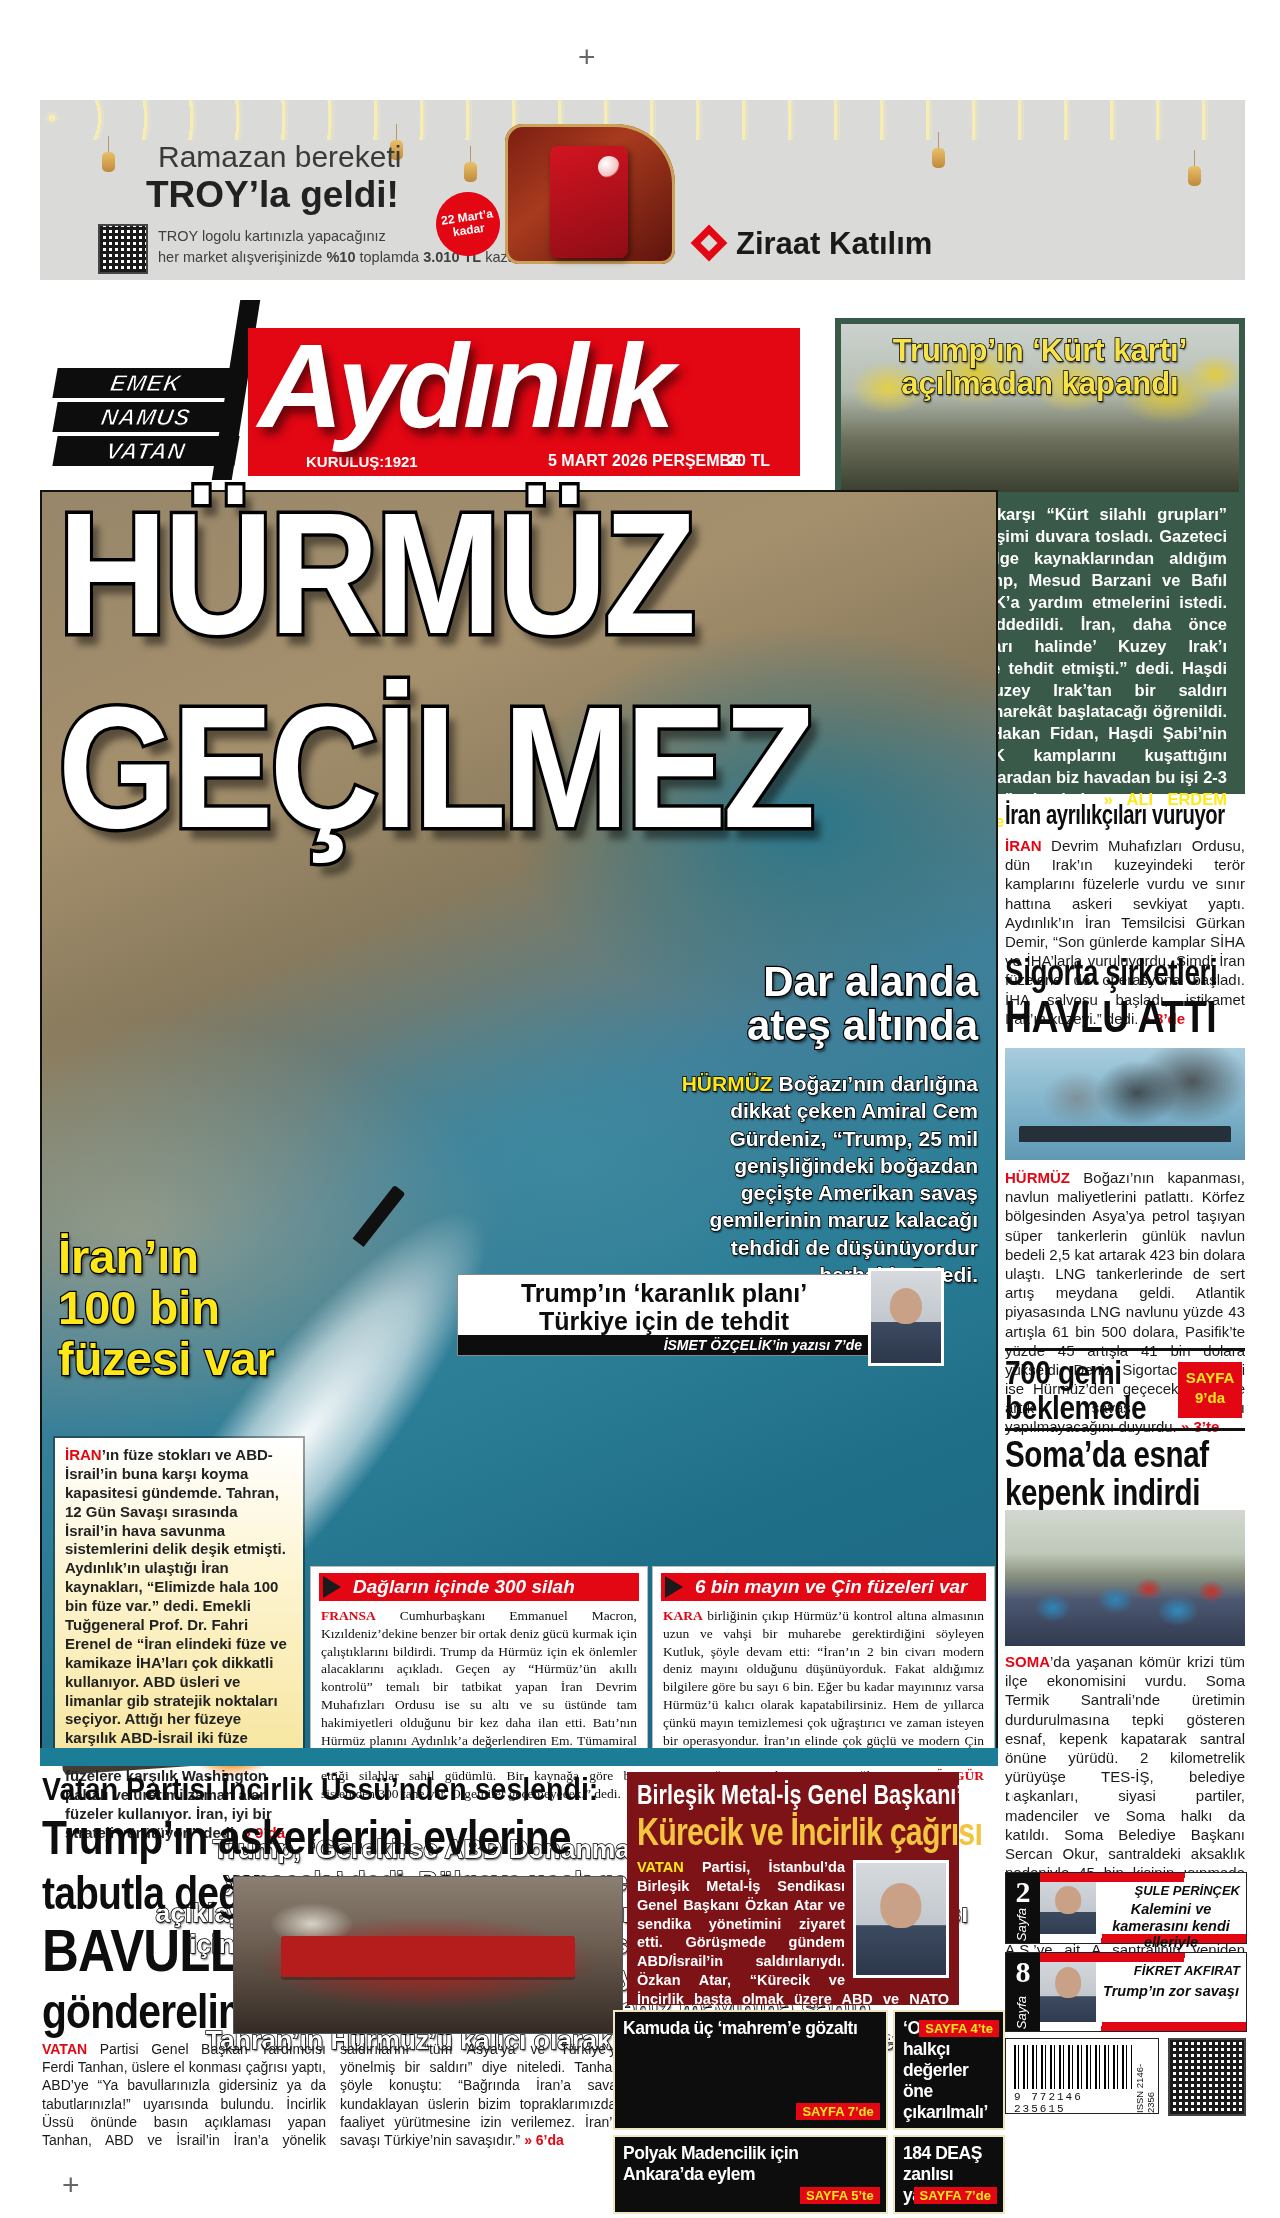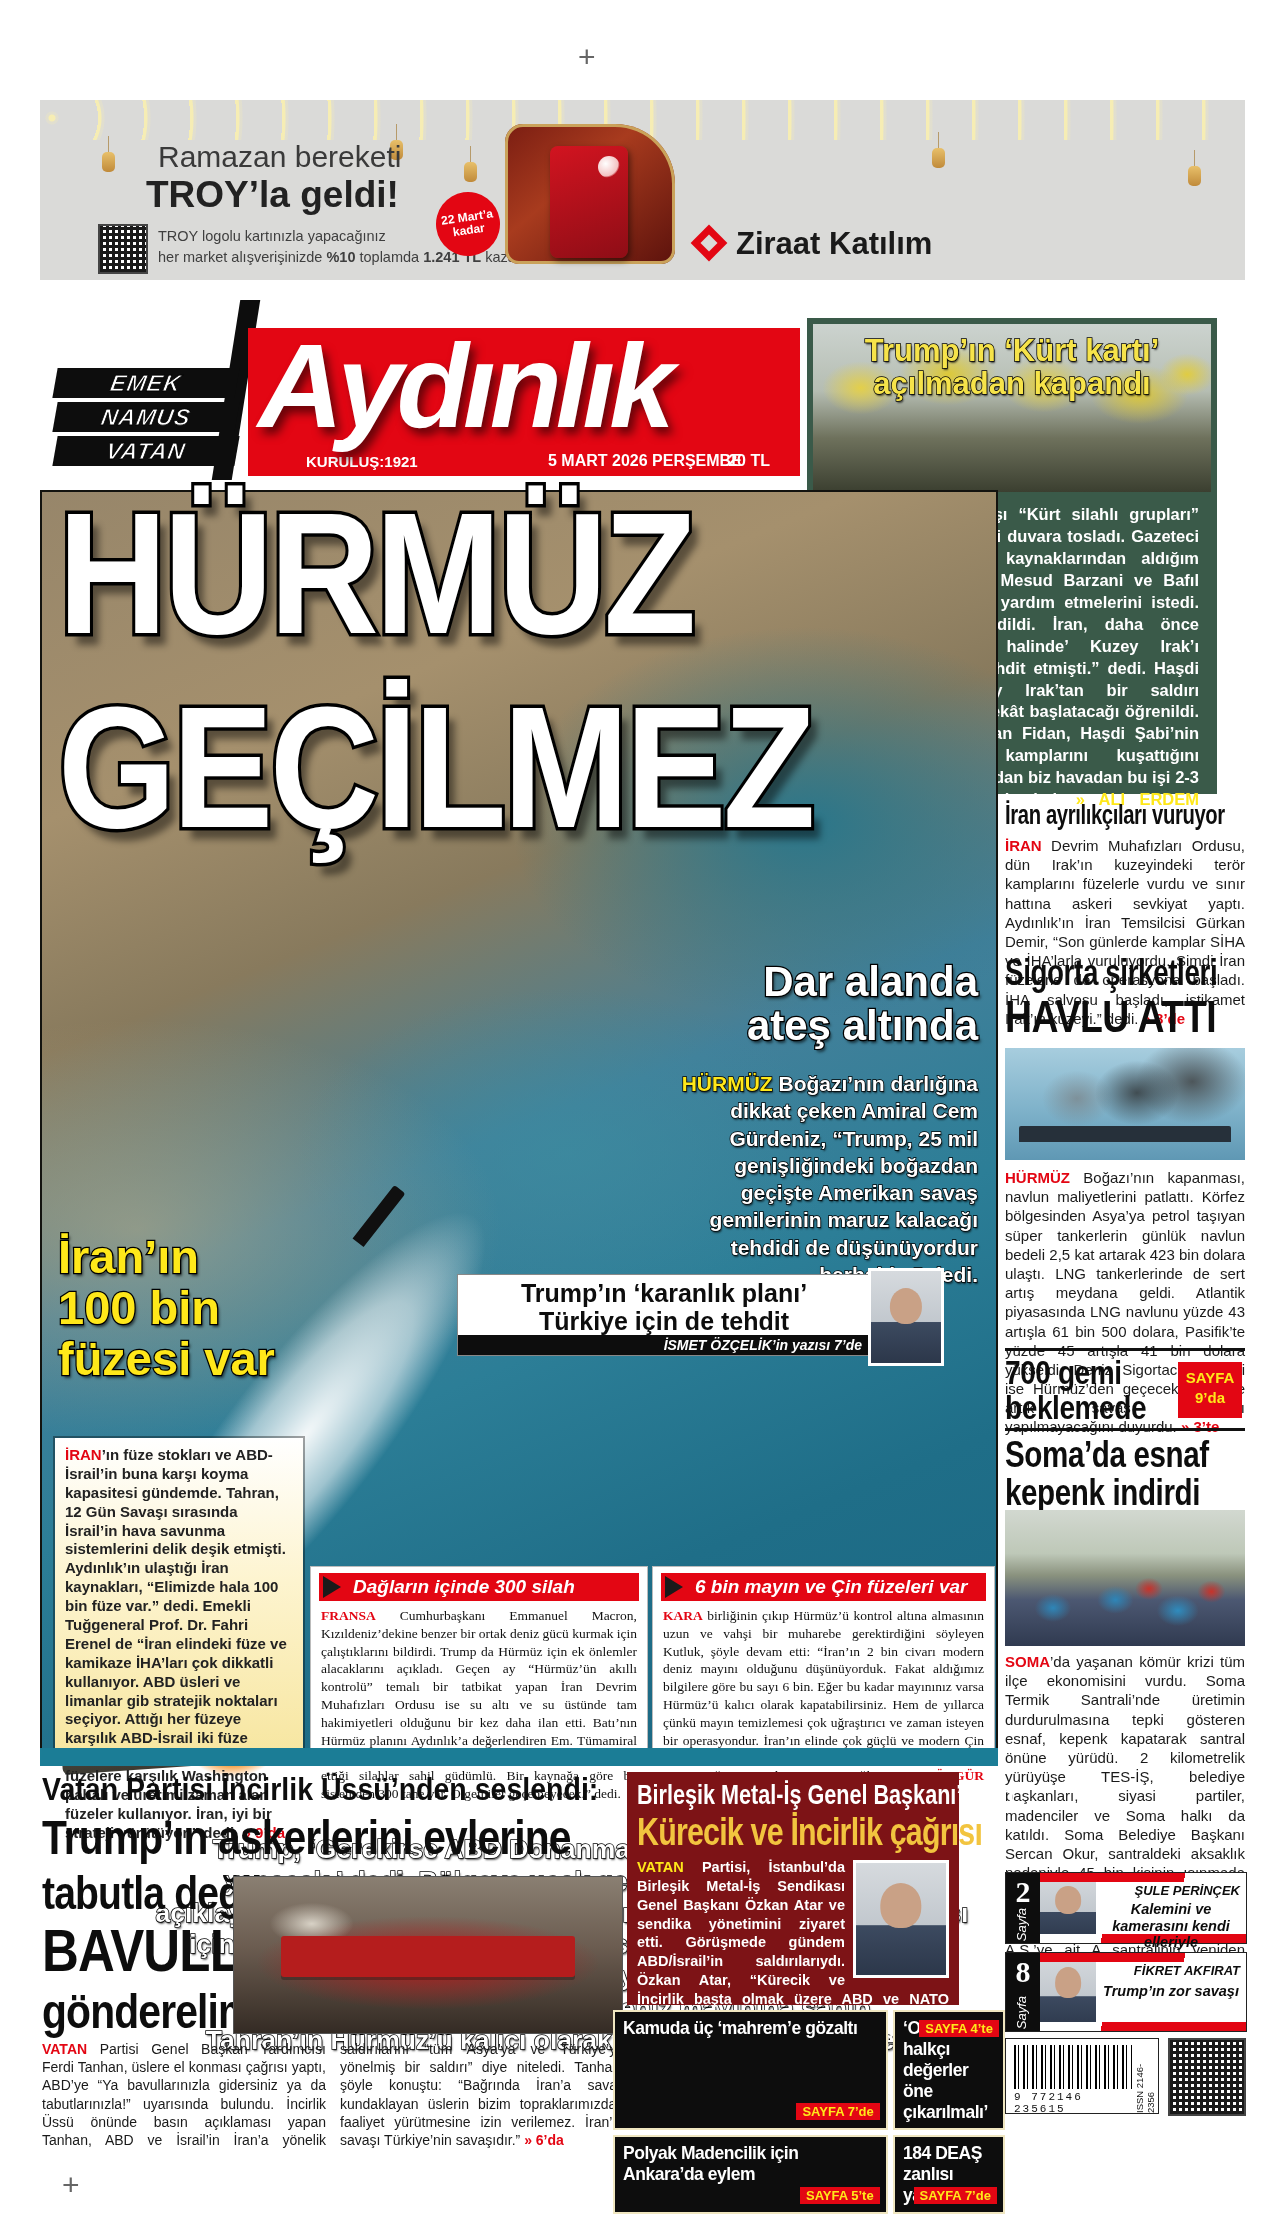--- a/index.html
+++ b/index.html
@@ -41,21 +41,21 @@
   
   #mast-gray{left:40px;top:300px;width:760px;height:28px;background:#d9d9d7;}
   #mast-red{left:248px;top:328px;width:552px;height:148px;background:#e30613;}
   #mast-title{left:258px;top:318px;font-size:118px;font-weight:900;font-style:italic;color:#fff;letter-spacing:-6px;
      text-shadow:5px 7px 10px rgba(0,0,0,.55);}
   .motto-box{left:55px;width:182px;height:30px;background:#0d0d0d;transform:skewX(-10deg);
      display:flex;align-items:center;justify-content:center;}
   .motto-box span{color:#fff;font-weight:900;font-style:italic;font-size:23px;letter-spacing:1px;-webkit-text-stroke:.8px #000;}
   #mast-slash{left:226px;top:300px;width:20px;height:180px;background:#0d0d0d;transform:skewX(-9deg);}
   
-  #kurt{left:807px;top:318px;width:410px;height:476px;background:#3a5a49;}
+  #kurt{left:835px;top:318px;width:410px;height:476px;background:#3a5a49;}
   #kurt .photo{left:6px;top:6px;width:398px;height:168px;
      background:
       radial-gradient(55px 38px at 12% 38%,#e3cf4a,transparent 70%),
       radial-gradient(70px 44px at 34% 30%,#ddc938,transparent 70%),
       radial-gradient(60px 40px at 58% 36%,#e0cc42,transparent 70%),
       radial-gradient(70px 42px at 82% 42%,#d9c53a,transparent 70%),
       radial-gradient(40px 30px at 94% 30%,#e0cc42,transparent 70%),
       linear-gradient(#ccd3cf 0%,#b5bdb2 40%,#6e715c 68%,#3b3f30 100%);}
   #kurt .hl{width:100%;text-align:center;color:#f6e34a;font-weight:900;font-size:31px;line-height:1.08;}
   #kurt .txt{left:18px;top:186px;width:374px;color:#fff;font-weight:700;font-size:16.5px;line-height:1.33;text-align:justify;}
@@ -169,21 +169,21 @@
     <div class="abs lantern" style="left:350px;top:40px;"></div>
     <div class="abs lantern" style="left:424px;top:62px;"></div>
     <div class="abs lantern" style="left:892px;top:48px;"></div>
     <div class="abs lantern" style="left:1148px;top:66px;"></div>
 
     <div class="abs" style="left:118px;top:40px;font-size:30px;color:#3a3a3a;">Ramazan bereketi</div>
     <div class="abs" style="left:106px;top:74px;font-size:37px;font-weight:800;color:#222;">TROY’la geldi!</div>
     <div class="abs qr" style="left:58px;top:124px;width:46px;height:46px;"></div>
     <div class="abs" style="left:118px;top:126px;font-size:14.5px;color:#3f3f3f;line-height:1.45;">
       <span>TROY logolu kartınızla yapacağınız</span><br>
-      <span>her market alışverişinizde </span><b>%10</b><span> toplamda </span><b>1.241 TL</b><span> kazanın.</span>
+      <span>her market alışverişinizde </span><b>%10</b><span> toplamda </span><b>3.010 TL</b><span> kazanın.</span>
     </div>
     <div class="abs badge-circle" style="left:396px;top:92px;">22 Mart’a kadar</div>
     <div id="promo" class="abs">
       <div class="gold"></div>
       <div class="card"></div>
     </div>
     <div class="abs ziraat-mark" style="left:656px;top:130px;"></div>
     <div class="abs" style="left:696px;top:126px;font-size:31px;font-weight:700;color:#1a1a1a;">Ziraat Katılım</div>
   </div>
 

